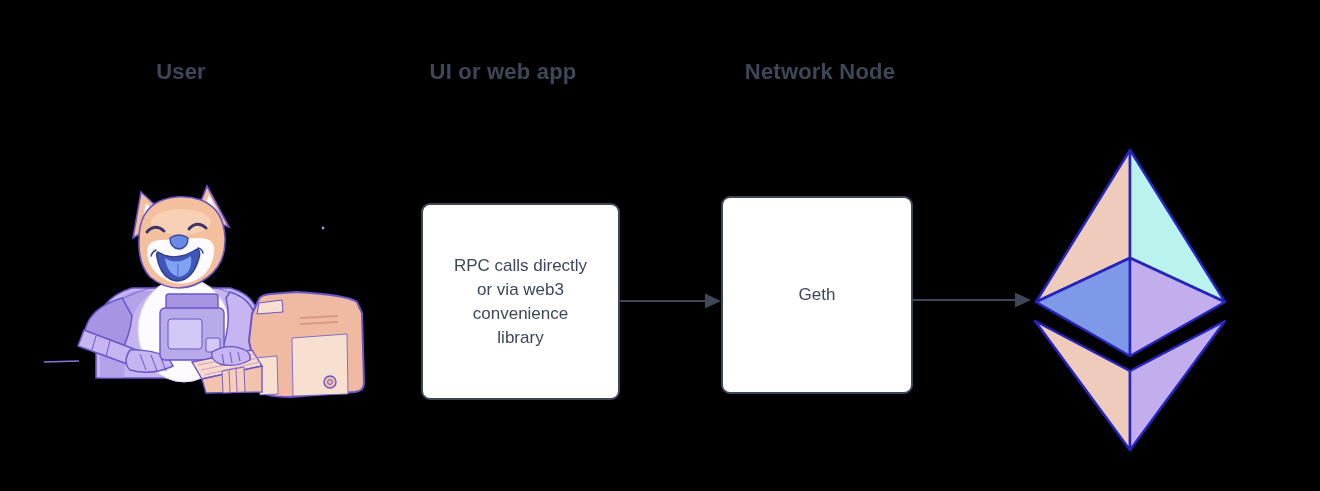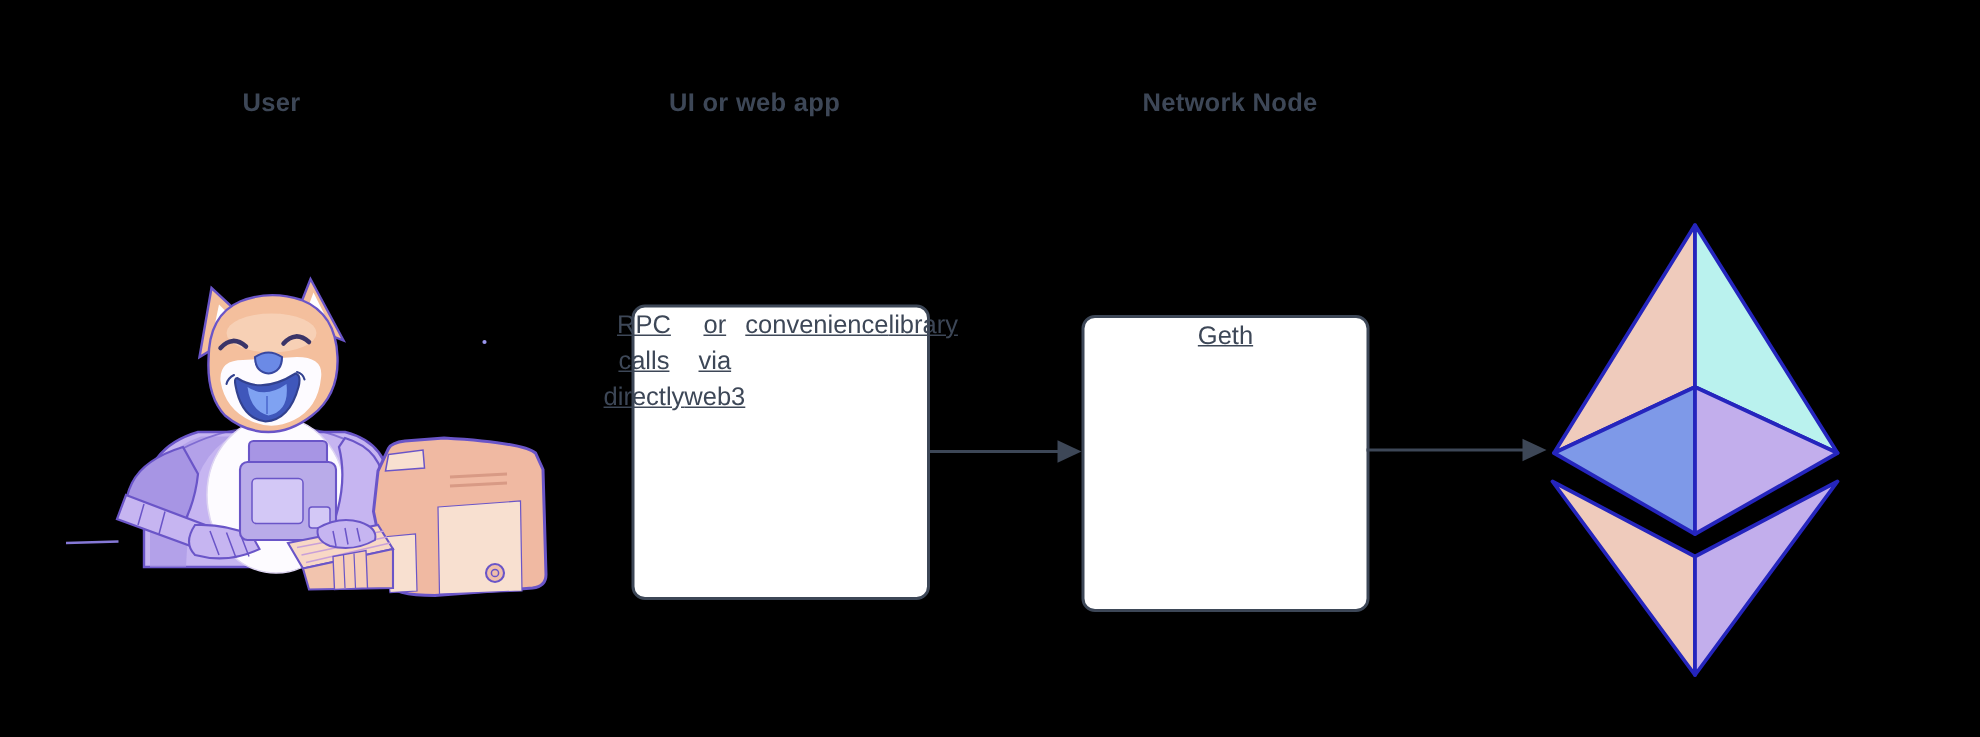--- a/index.html
+++ b/index.html
@@ -3,30 +3,30 @@
 <meta charset="utf-8">
 <style>
   html,body{margin:0;padding:0;background:#000;}
   .stage{
     position:relative;width:1320px;height:491px;overflow:hidden;
     background:var(--background);
     font-family:"Liberation Sans","DejaVu Sans",sans-serif;
   }
   .col-label{
     position:absolute;top:59px;width:220px;text-align:center;
-    font-size:17px;font-weight:bold;color:var(--ink);letter-spacing:.2px;
+    font-size:22px;font-weight:bold;color:var(--ink);letter-spacing:.2px;
   }
   .flow-box{
     position:absolute;background:var(--box_fill);
     border:2px solid var(--ink);border-radius:9px;
-    display:flex;flex-direction:row;justify-content:center;
-    color:var(--ink);font-size:17px;line-height:24px;text-align:center;text-decoration:underline;
+    display:flex;flex-direction:column;justify-content:center;
+    color:var(--ink);font-size:17px;line-height:24px;text-align:center;
   }
   #box-ui{left:421px;top:203px;width:195px;height:193px;}
-  #box-node{left:721px;top:210px;width:188px;height:194px;}
+  #box-node{left:721px;top:196px;width:188px;height:194px;}
   svg.overlay{position:absolute;left:0;top:0;pointer-events:none;}
 </style>
 </head>
 <body>
 
 <div class="stage">
 
   <div class="col-label" style="left:71px;">User</div>
   <div class="col-label" style="left:393px;">UI or web app</div>
   <div class="col-label" style="left:710px;">Network Node</div>

